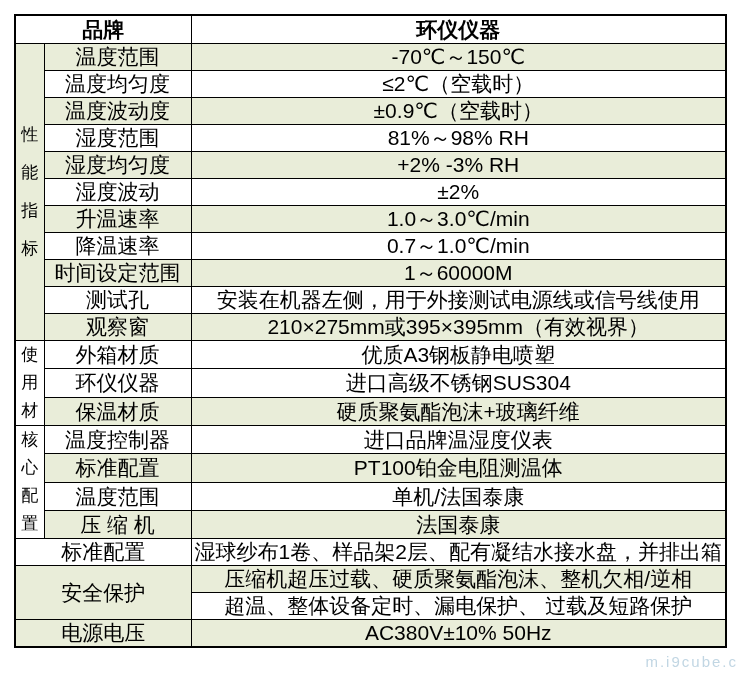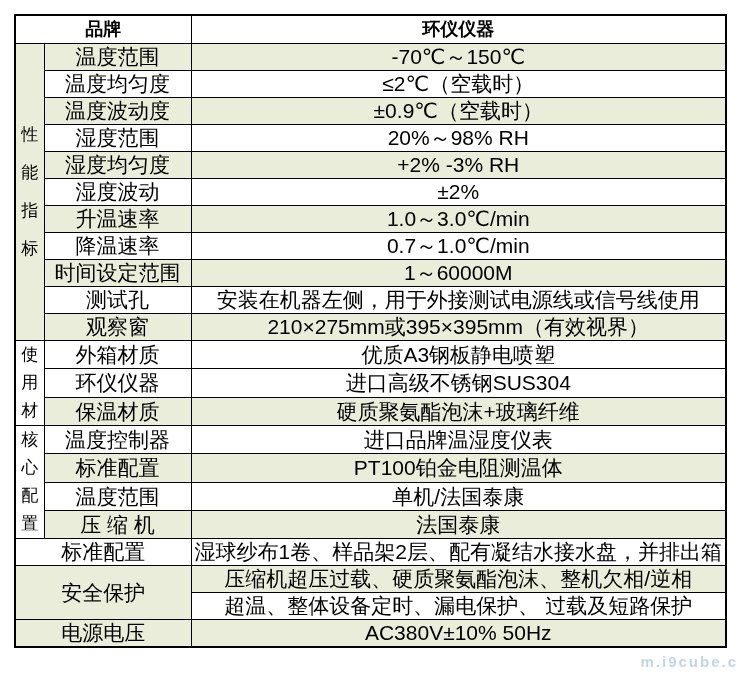--- a/index.html
+++ b/index.html
@@ -36,39 +36,39 @@
     vertical-align: middle;
     font-size: 21px;
     line-height: 1.1;
     white-space: nowrap;
     overflow: hidden;
   }
   .g { background: #e9edd9; }
   .w { background: #ffffff; }
   td.hdr {
     font-weight: bold;
-    font-size: 18px;
+    font-size: 21px;
     height: 27px;
   }
   td.groupcell {
     padding: 0;
     font-size: 17px;
   }
   .vert {
     display: block;
     text-align: center;
     line-height: 28px;
   }
   .vert-wide { line-height: 38px; }
   .watermark {
     position: absolute;
     right: 2px;
     bottom: 5px;
     font-size: 15px;
-    font-weight: bold;
+    font-weight: normal;
     letter-spacing: 2px;
     color: rgba(190, 212, 226, 0.95);
     text-shadow: 0 0 2px rgba(255,255,255,0.9);
     pointer-events: none;
   }
 </style>
 </head>
 <body>
 
 <div class="page">
@@ -95,21 +95,21 @@
     <tr class="w">
       <td>温度均匀度</td>
       <td>≤2℃（空载时）</td>
     </tr>
     <tr class="g">
       <td>温度波动度</td>
       <td>±0.9℃（空载时）</td>
     </tr>
     <tr class="w">
       <td>湿度范围</td>
-      <td>20%～98% RH</td>
+      <td>81%～98% RH</td>
     </tr>
     <tr class="g">
       <td>湿度均匀度</td>
       <td>+2% -3% RH</td>
     </tr>
     <tr class="w">
       <td>湿度波动</td>
       <td>±2%</td>
     </tr>
     <tr class="g">

